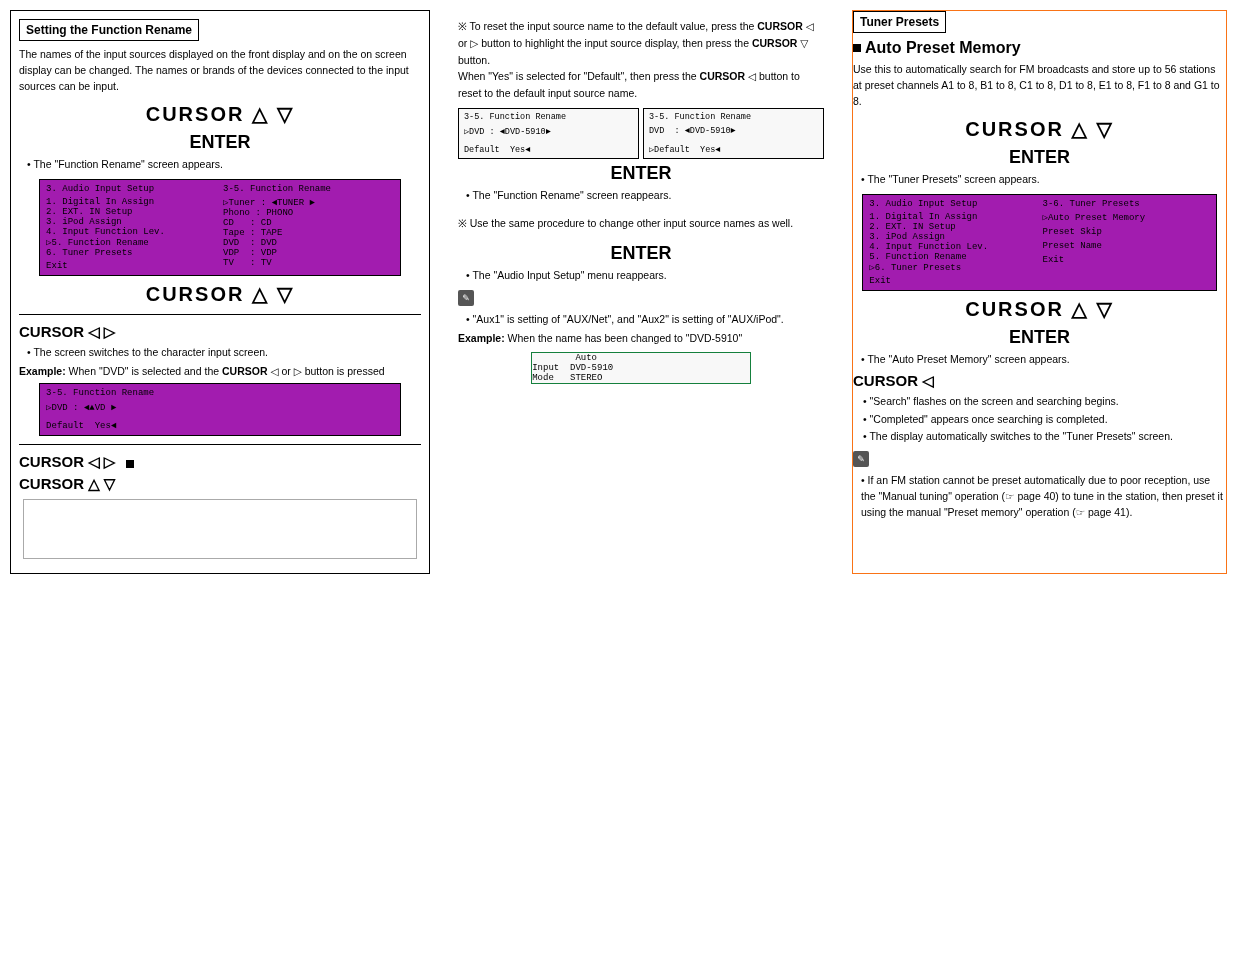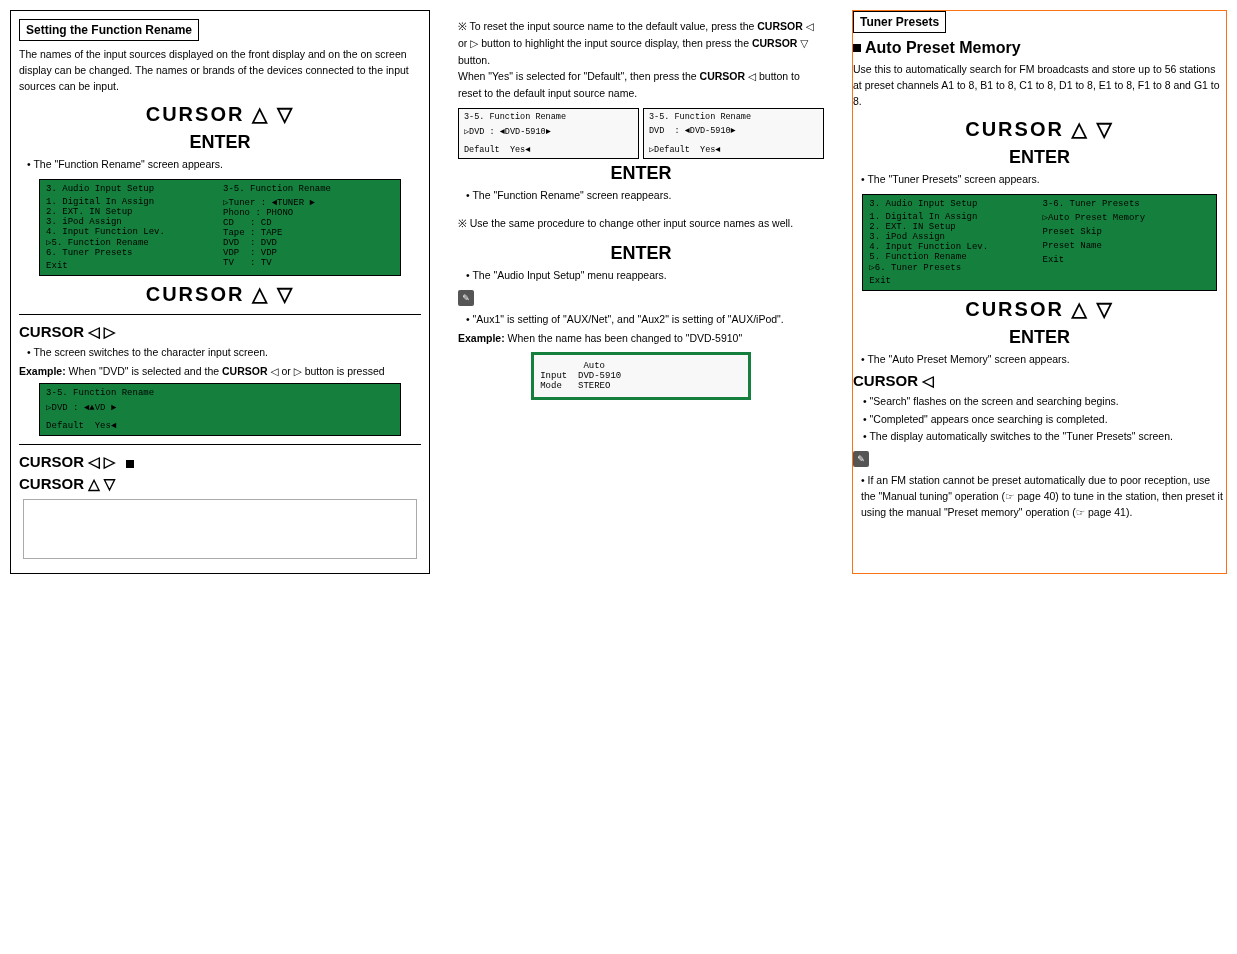--- a/index.html
+++ b/index.html
@@ -66,21 +66,21 @@
     }
     .bullet-text::before {
       content: "• ";
     }
     .screen-box {
       border: 1px solid #000;
       font-family: 'Courier New', monospace;
       font-size: 9px;
       padding: 4px 6px;
       margin: 6px auto;
-      background: #15803d;
+      background: #a21caf;
       width: 90%;
     }
     .screen-box-wide {
       width: 95%;
     }
     .divider-h {
       border-top: 1px solid #000;
       margin: 8px 0;
     }
     .example-label {
@@ -143,24 +143,23 @@
     }
     .left-section-top {
       margin-bottom: 6px;
     }
     .middle-asterisk {
       font-size: 10.5px;
       line-height: 1.6;
       margin-bottom: 6px;
     }
     .example-img-box {
-      border: 3px solid #15803d;
+      border: 1px solid #15803d;
       font-family: 'Courier New', monospace;
       font-size: 9px;
-      padding: 6px;
       margin: 8px auto;
       width: 60%;
       background: #f8f8f8;
       text-align: center;
     }
     .right-screen-pair {
       display: flex;
       gap: 4px;
       margin: 4px 0;
     }

